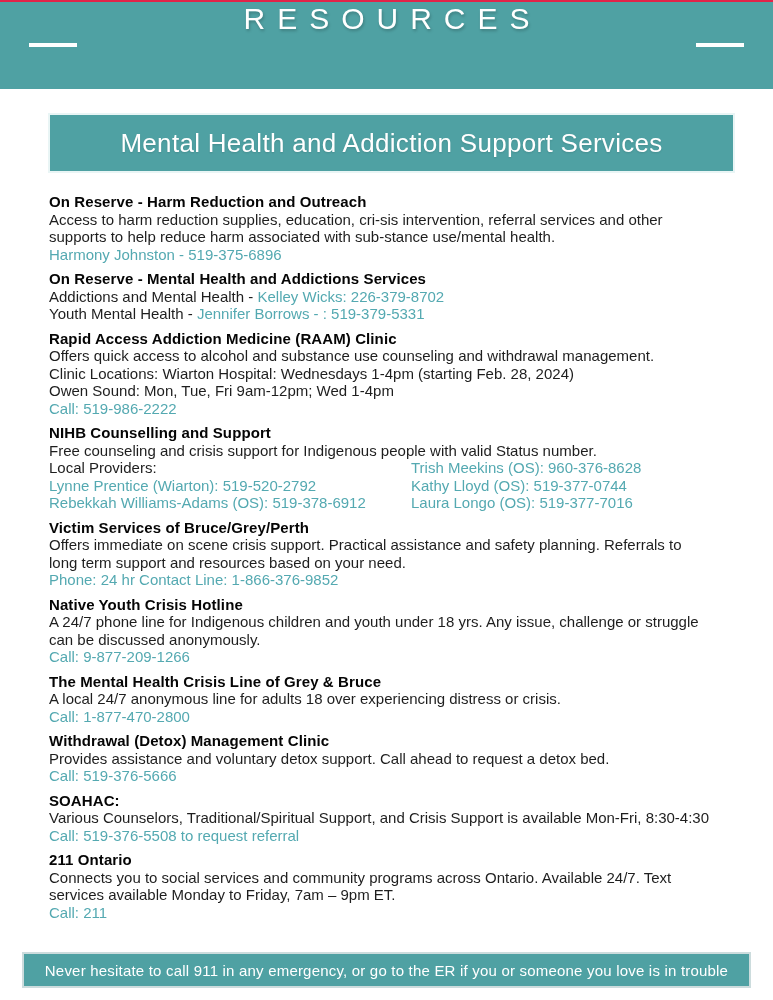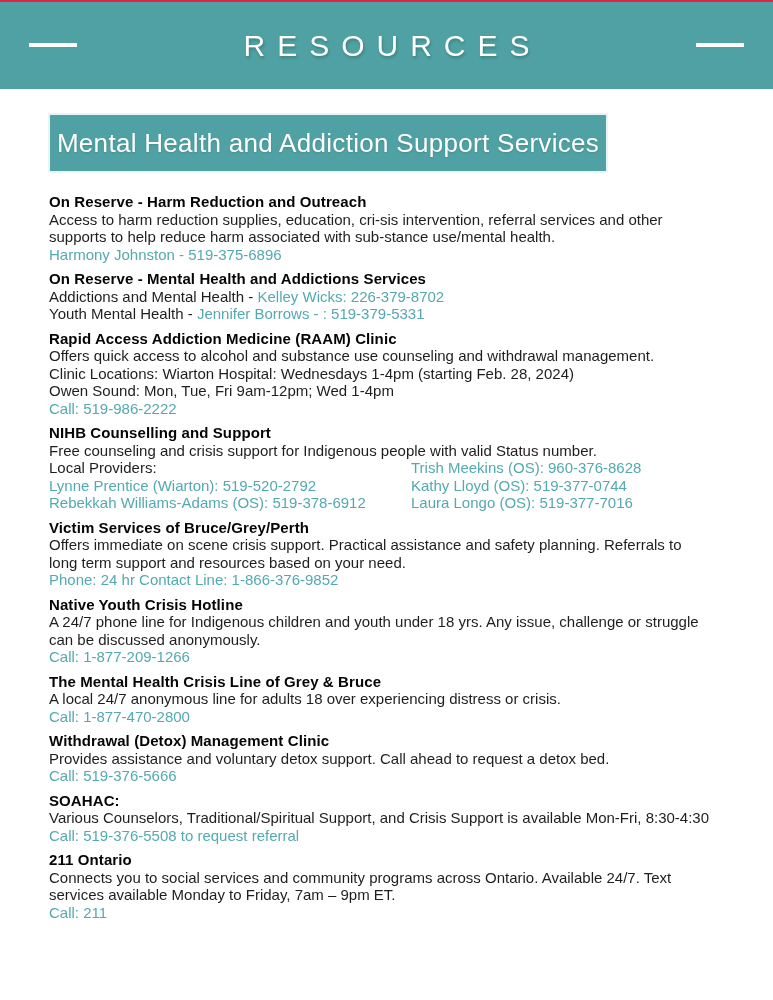--- a/index.html
+++ b/index.html
@@ -14,34 +14,34 @@
   .page{
     position:relative;
     width:773px;height:1000px;
     background:#ffffff;
     font-family:"Liberation Sans", sans-serif;
     overflow:hidden;
   }
   .top-accent{height:2px;background:var(--red);}
   .header{
     height:87px;background:var(--teal);
-    display:flex;align-items:center;justify-content:center;
+    display:flex;align-items:flex-start;justify-content:center;
     position:relative;
   }
   .header .title{
     color:#ffffff;font-size:30px;font-weight:400;
     letter-spacing:12px;padding-left:12px;
     text-shadow:1px 2px 3px rgba(0,0,0,.22);
   }
   .dash{position:absolute;width:48px;height:4px;background:#ffffff;top:41px;}
   .dash-left{left:29px;}
   .dash-right{right:29px;}
   .banner{
     margin:24px 0 0 48px;
-    width:560px;height:60px;
+    width:687px;height:60px;
     background:var(--teal);
     border:2px solid #e9f5f5;
     display:flex;align-items:center;justify-content:center;
   }
   .banner h2{
     color:#ffffff;font-size:26px;font-weight:400;letter-spacing:.3px;
     text-shadow:0 1px 2px rgba(0,0,0,.12);
   }
   .content{padding:20px 56px 0 49px;}
   .section{margin-bottom:7px;}
@@ -117,21 +117,21 @@
       <div class="section">
         <div class="sec-title">Victim Services of Bruce/Grey/Perth</div>
         <div class="line"><span>Offers immediate on scene crisis support. Practical assistance and safety planning. Referrals to</span></div>
         <div class="line"><span>long term support and resources based on your need.</span></div>
         <div class="line"><span class="teal">Phone: 24 hr Contact Line: 1-866-376-9852</span></div>
       </div>
       <div class="section">
         <div class="sec-title">Native Youth Crisis Hotline</div>
         <div class="line"><span>A 24/7 phone line for Indigenous children and youth under 18 yrs. Any issue, challenge or struggle</span></div>
         <div class="line"><span>can be discussed anonymously.</span></div>
-        <div class="line"><span class="teal">Call: 1-877-209-1266</span></div>
+        <div class="line"><span class="teal">Call: 9-877-209-1266</span></div>
       </div>
       <div class="section">
         <div class="sec-title">The Mental Health Crisis Line of Grey &amp; Bruce</div>
         <div class="line"><span>A local 24/7 anonymous line for adults 18 over experiencing distress or crisis.</span></div>
         <div class="line"><span class="teal">Call: 1-877-470-2800</span></div>
       </div>
       <div class="section">
         <div class="sec-title">Withdrawal (Detox) Management Clinic</div>
         <div class="line"><span>Provides assistance and voluntary detox support. Call ahead to request a detox bed.</span></div>
         <div class="line"><span class="teal">Call: 519-376-5666</span></div>
@@ -142,13 +142,16 @@
         <div class="line"><span class="teal">Call: 519-376-5508 to request referral</span></div>
       </div>
       <div class="section">
         <div class="sec-title">211 Ontario</div>
         <div class="line"><span>Connects you to social services and community programs across Ontario. Available 24/7. Text</span></div>
         <div class="line"><span>services available Monday to Friday, 7am – 9pm ET.</span></div>
         <div class="line"><span class="teal">Call: 211</span></div>
       </div>
     </main>
 
+  <footer class="footer">
+    <span>Never hesitate to call 911 in any emergency, or go to the ER if you or someone you love is in trouble</span>
+  </footer>
 </div>
 
 </body></html>

